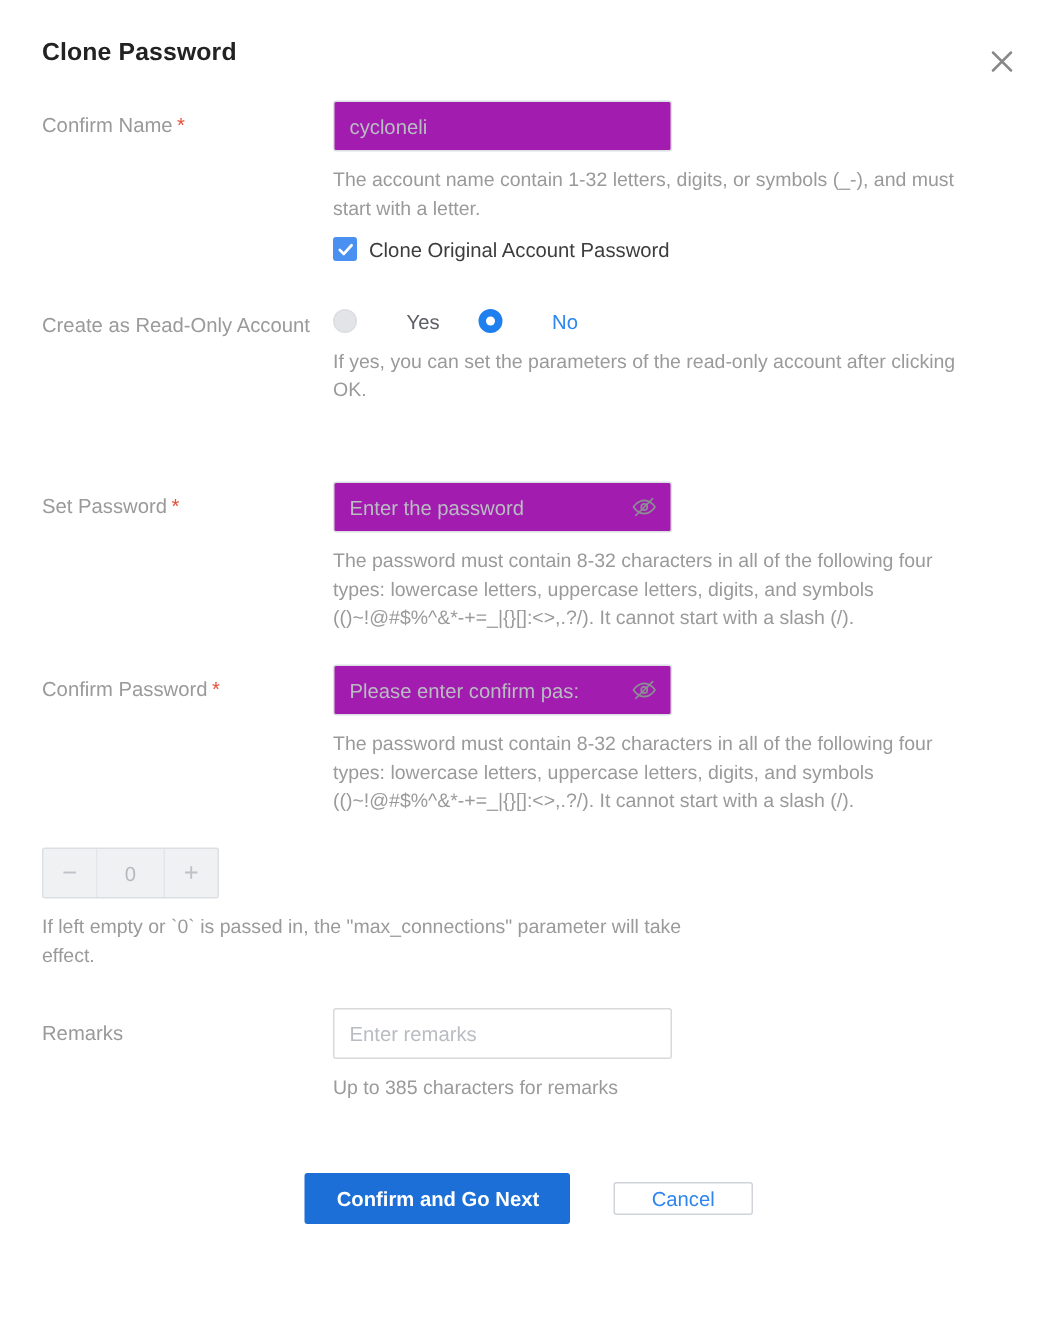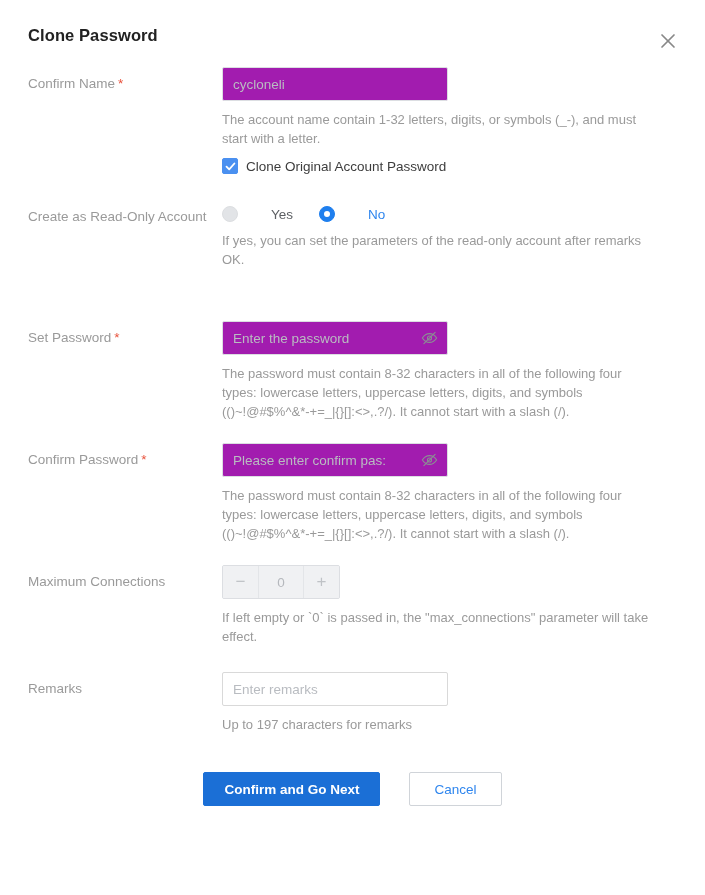--- a/index.html
+++ b/index.html
@@ -194,41 +194,41 @@
   }
 
   .gap-sm { height: 22px; }
   .gap-md { height: 26px; }
 
   .footer {
     display: flex;
     justify-content: center;
     align-items: center;
     gap: 29px;
-    margin-top: 38px;
+    margin-top: 48px;
   }
   .btn-primary {
     background: #1b6fd6;
     color: #fff;
     border: 1px solid #1b6fd6;
     border-radius: 2px;
     height: 34px;
     padding: 0 20px;
     font-size: 13.5px;
     font-weight: bold;
     cursor: pointer;
     display: flex;
     align-items: center;
   }
   .btn-default {
     background: #fff;
     color: #2f86ee;
     border: 1px solid #d0d4d9;
     border-radius: 2px;
-    height: 34px;
+    height: 22px;
     padding: 0 24px;
     font-size: 13.5px;
     cursor: pointer;
     display: flex;
     align-items: center;
   }
 </style>
 </head>
 <body>
 
@@ -274,21 +274,21 @@
         <div class="radio-group">
           <div class="radio-item">
             <span class="radio"></span>
             <span class="rtext">Yes</span>
           </div>
           <div class="radio-item on">
             <span class="radio checked"></span>
             <span class="rtext">No</span>
           </div>
         </div>
-        <div class="hint">If yes, you can set the parameters of the read-only account after remarks OK.</div>
+        <div class="hint">If yes, you can set the parameters of the read-only account after clicking OK.</div>
       </div>
     </div>
 
     <div class="gap-md"></div>
 
 
     <div class="gap-md"></div>
 
     <div class="row">
       <div class="label-col">
@@ -326,40 +326,39 @@
             </svg>
           </span>
         </div>
         <div class="hint">The password must contain 8-32 characters in all of the following four types: lowercase letters, uppercase letters, digits, and symbols (()~!@#$%^&amp;*-+=_|{}[]:&lt;&gt;,.?/). It cannot start with a slash (/).</div>
       </div>
     </div>
 
     <div class="gap-sm"></div>
 
     <div class="row">
-      <div class="label-col">Maximum Connections</div>
       <div class="field-col">
         <div class="stepper">
           <div class="btn minus">−</div>
           <div class="num">0</div>
           <div class="btn plus">+</div>
         </div>
         <div class="hint">If left empty or `0` is passed in, the "max_connections" parameter will take effect.</div>
       </div>
     </div>
 
     <div class="gap-md"></div>
 
     <div class="row">
       <div class="label-col">Remarks</div>
       <div class="field-col">
         <div class="input">
           <span class="ph">Enter remarks</span>
         </div>
-        <div class="hint">Up to 197 characters for remarks</div>
+        <div class="hint">Up to 385 characters for remarks</div>
       </div>
     </div>
 
     <div class="footer">
       <button class="btn-primary">Confirm and Go Next</button>
       <button class="btn-default">Cancel</button>
     </div>
 
   </div>
 </div>

